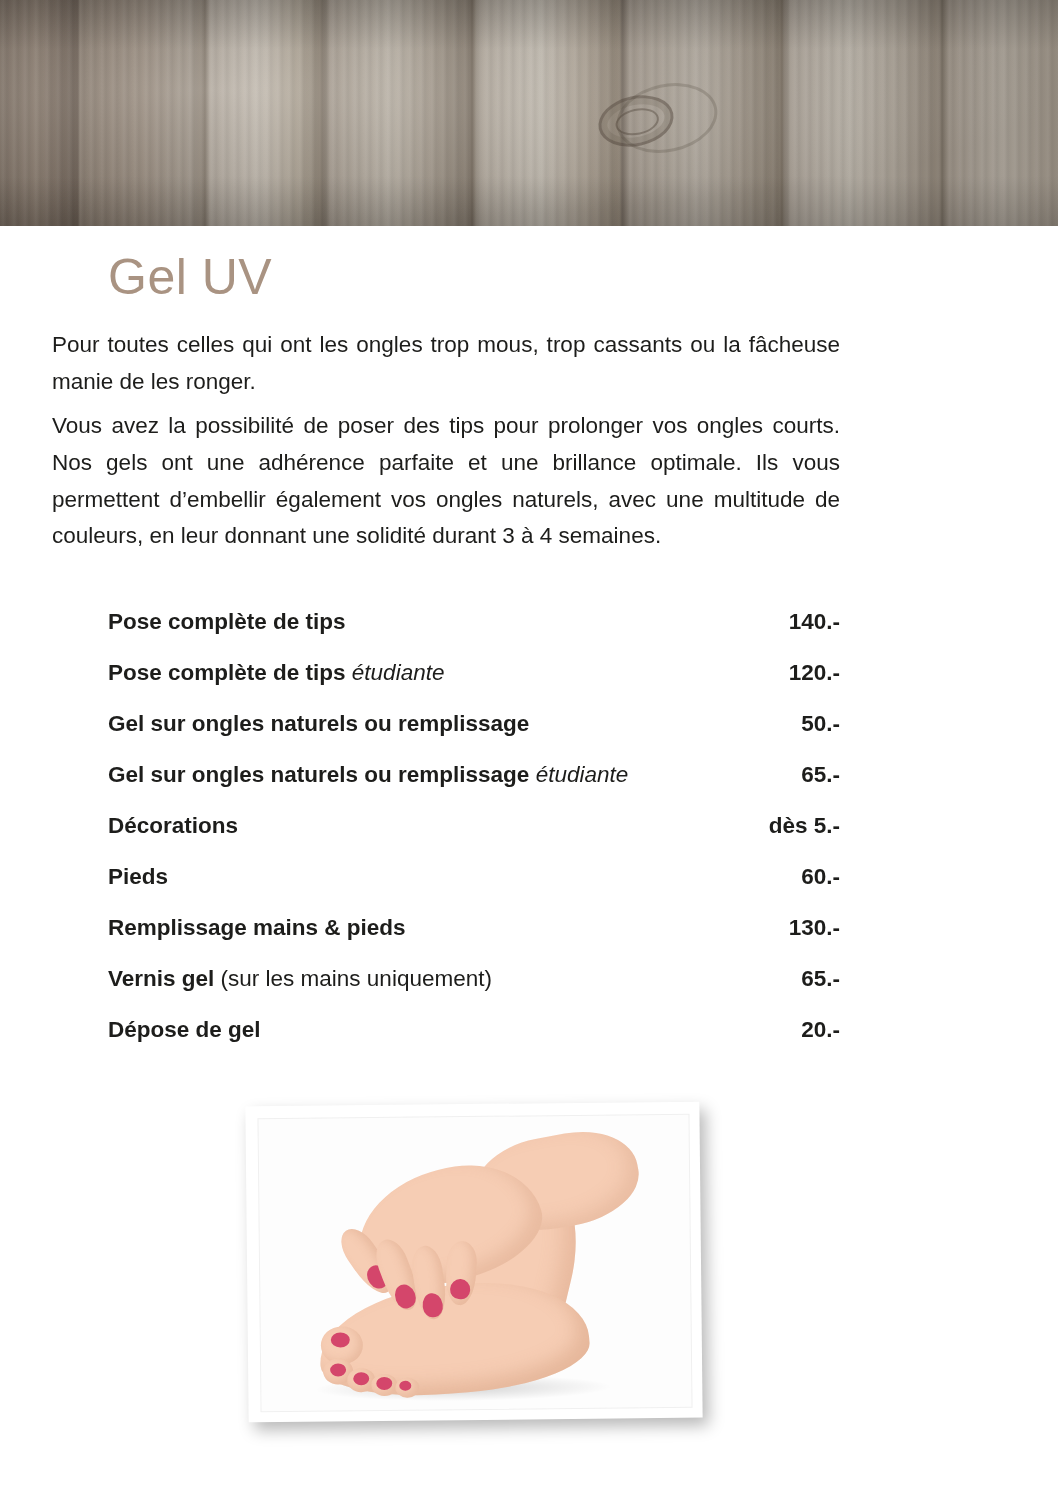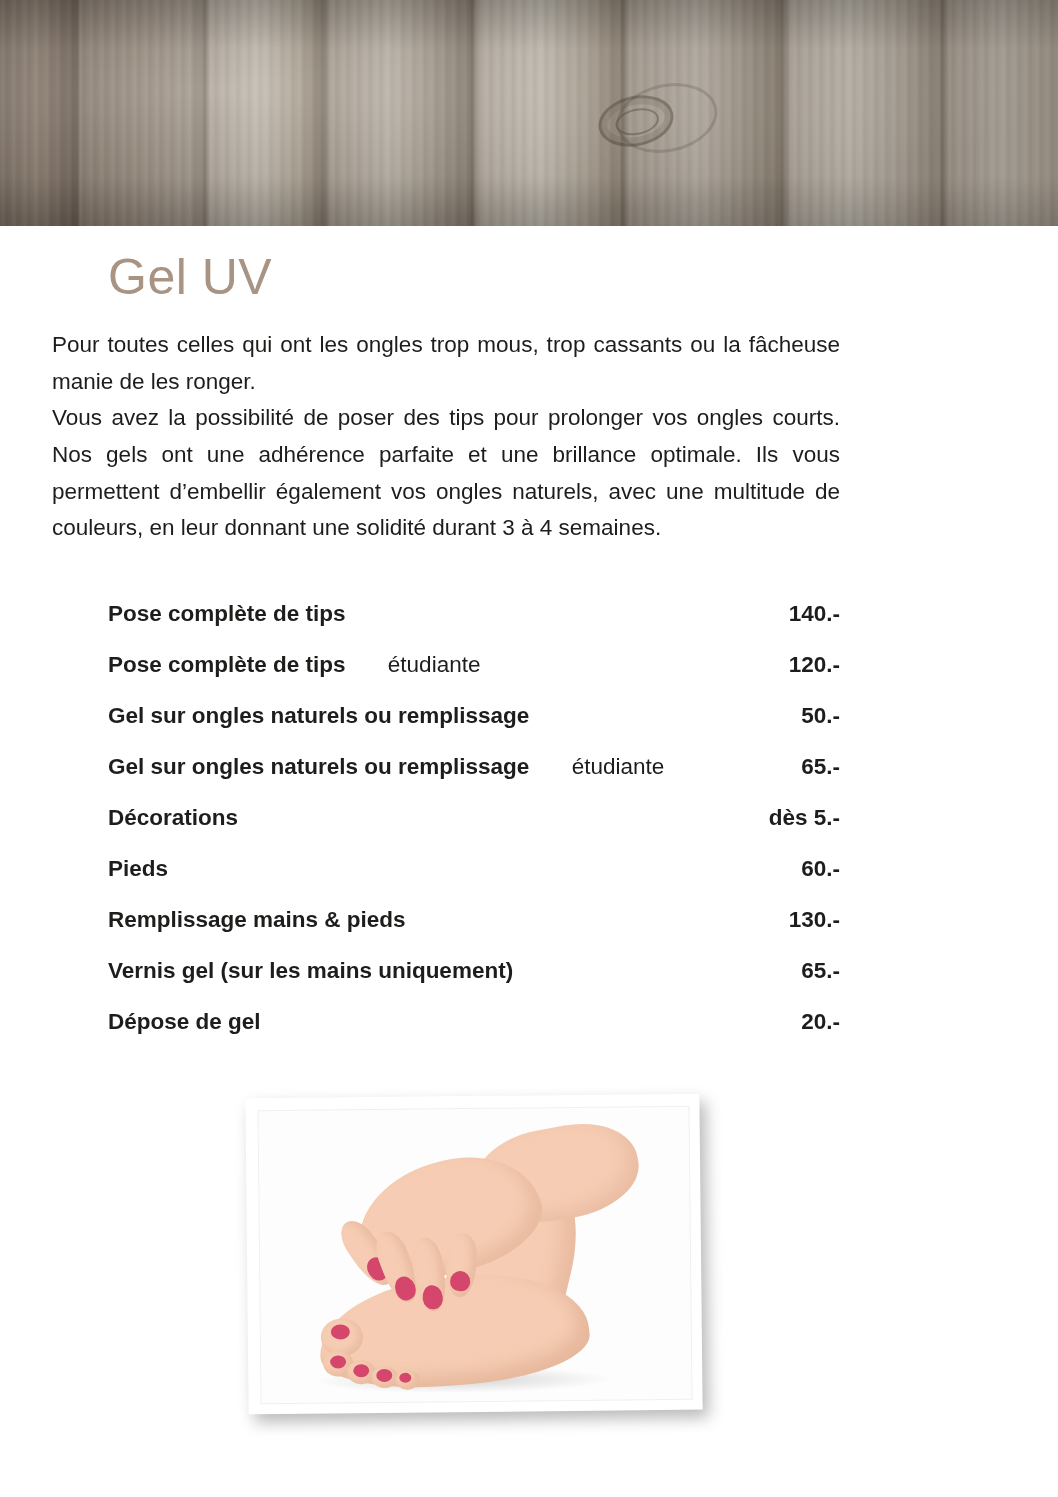--- a/index.html
+++ b/index.html
@@ -107,45 +107,45 @@
   .intro {
     margin: 22px 0 0 0;
     padding: 0 108px 0 52px;
     font-size: 22.5px;
     line-height: 1.63;
     color: #1d1d1b;
     text-align: justify;
     text-justify: inter-word;
   }
   .intro p { margin: 0; }
-  .intro p + p { margin-top: 0px; }
+  .intro p + p { margin-top: 8px; }
 
   
   .price-list {
     margin-top: 38px;
     padding: 0 108px;
   }
   .price-row {
     display: flex;
     align-items: flex-end;
     justify-content: space-between;
     padding: 9.5px 0;
     font-size: 22.5px;
   }
   .price-label {
     font-weight: bold;
     color: #1d1d1b;
     white-space: nowrap;
   }
   .price-label .it {
     font-weight: normal;
-    margin-left: 36px;
+    font-style: italic;
   }
   .price-label .reg {
-    font-weight: bold;
+    font-weight: normal;
     font-style: normal;
     margin-top: 48px;
   }
   .price-value {
     font-weight: bold;
     color: #1d1d1b;
     white-space: nowrap;
     text-align: right;
     margin-top: 6px;
   }

